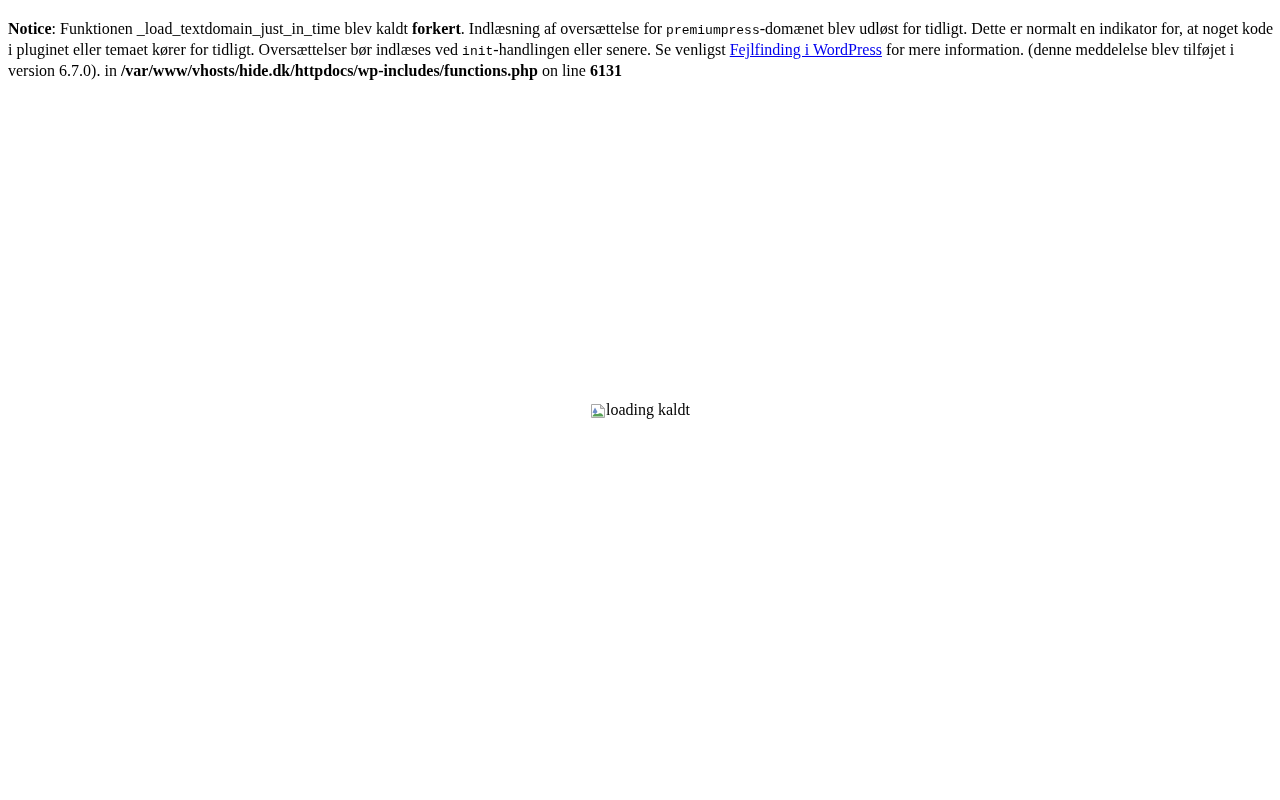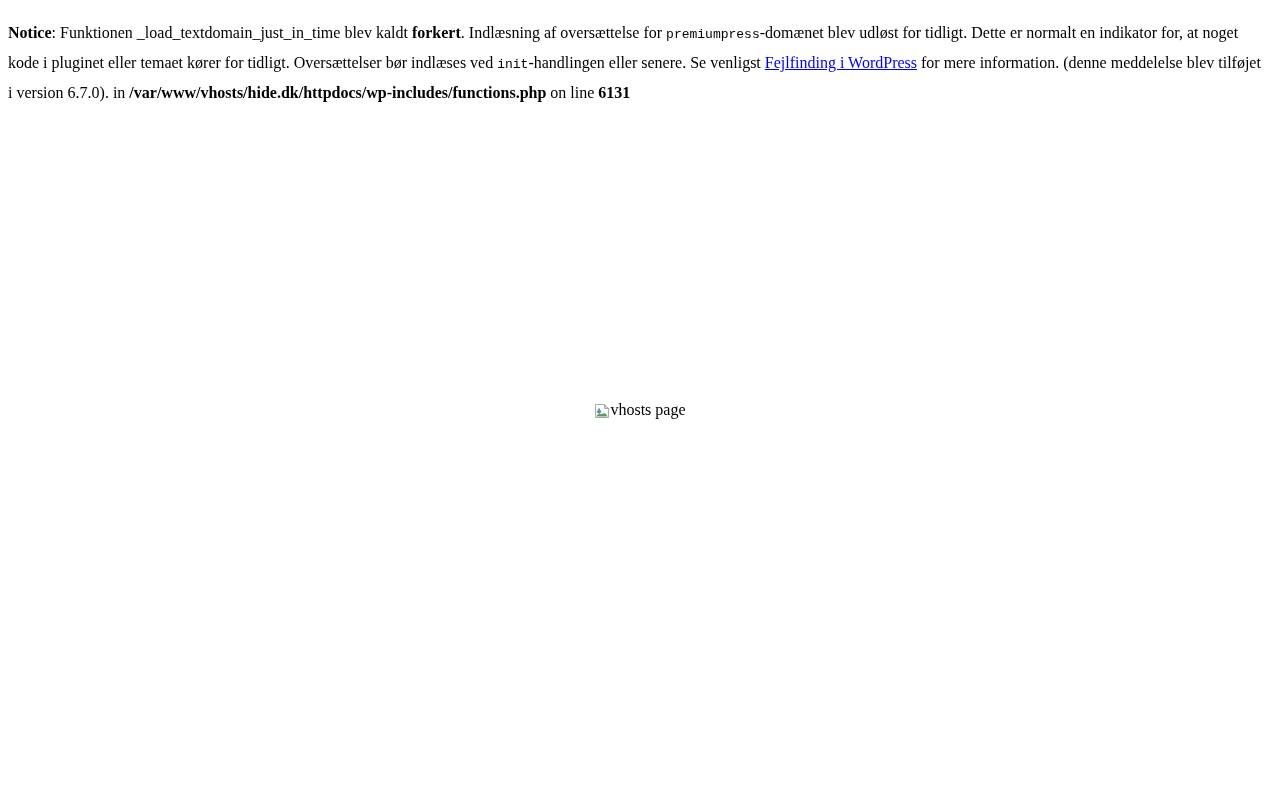--- a/index.html
+++ b/index.html
@@ -16,22 +16,22 @@
     font-size: 16px;
     color: #000000;
     position: relative;
   }
   .page {
     width: 1280px;
     height: 800px;
     position: relative;
   }
   .php-notice {
-    margin: 19px 12px 0 8px;
-    line-height: 28px;
+    margin: 19px 4px 0 8px;
+    line-height: 19px;
     font-size: 16px;
   }
   .php-notice b { font-weight: bold; }
   .php-notice code {
     font-family: "Liberation Mono", "DejaVu Sans Mono", monospace;
     font-size: 13px;
   }
   .php-notice a {
     color: #0000ee;
     text-decoration: underline;
@@ -69,16 +69,16 @@
   </p>
 
   <div class="loading-wrap">
     <span class="broken-img">
       <svg width="16" height="16" viewBox="0 0 16 16" xmlns="http://www.w3.org/2000/svg">
         <path d="M1.5 1.5 H10.5 L14.5 5.5 V14.5 H1.5 Z" fill="#ffffff" stroke="#a8a8a8" stroke-width="1"></path>
         <path d="M10.5 1.5 L10.5 5.5 L14.5 5.5 Z" fill="#d8d8d8" stroke="#a8a8a8" stroke-width="1"></path>
         <path d="M2.5 9.5 L5 4.5 L7.5 9 L5.5 11 Z" fill="#6b8cc7"></path>
         <path d="M2.5 13 C4.5 9.5 6.5 12 9 10.5 C11 9.5 12.5 11 13.5 13 L13.5 13.6 L2.5 13.6 Z" fill="#56a156"></path>
       </svg>
-    </span><span class="alt-text">vhosts page</span>
+    </span><span class="alt-text">loading kaldt</span>
   </div>
 
 </div>
 
 </body></html>

